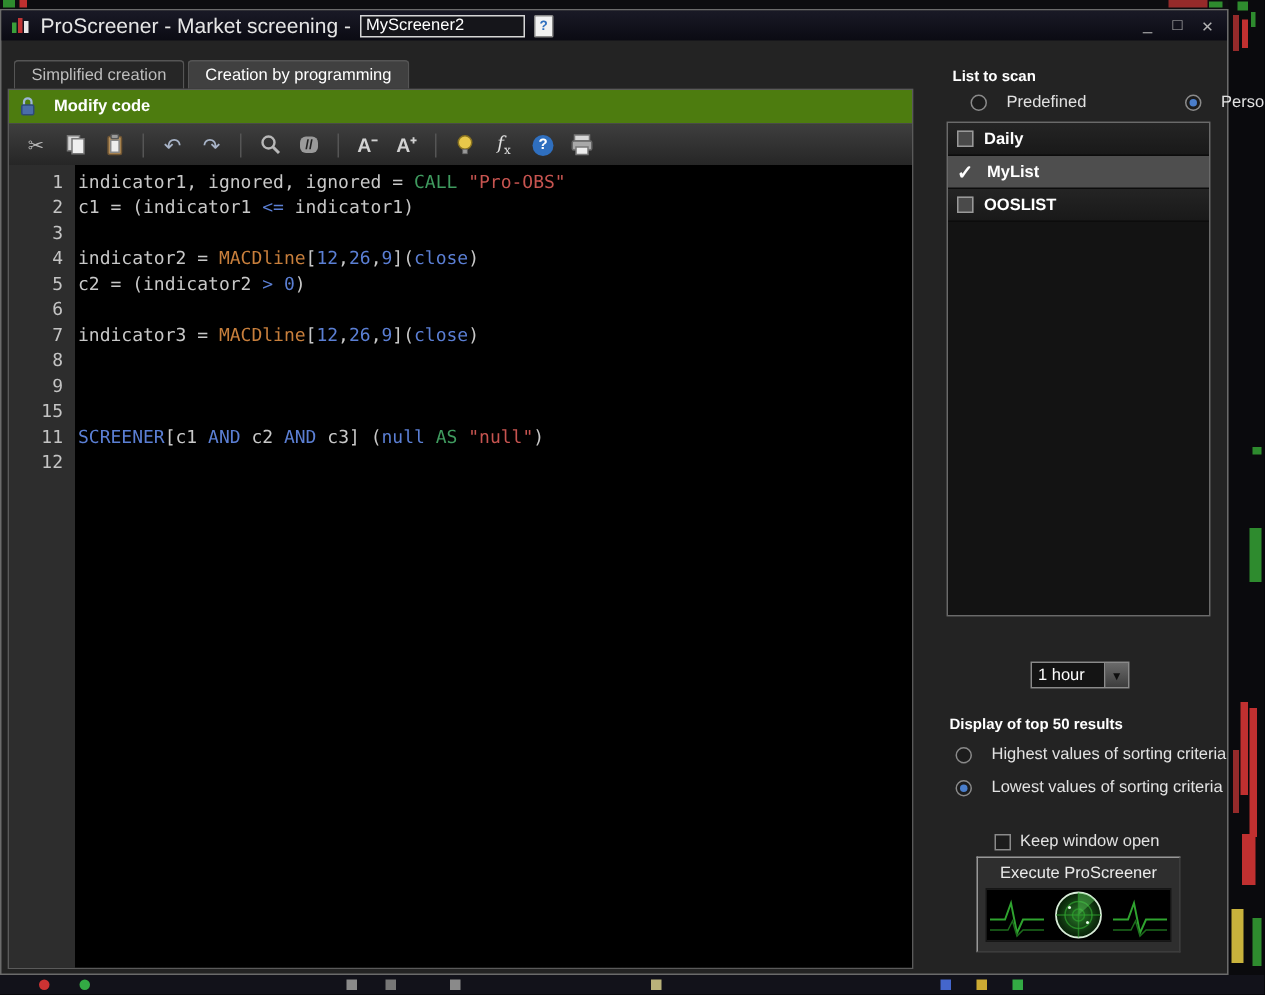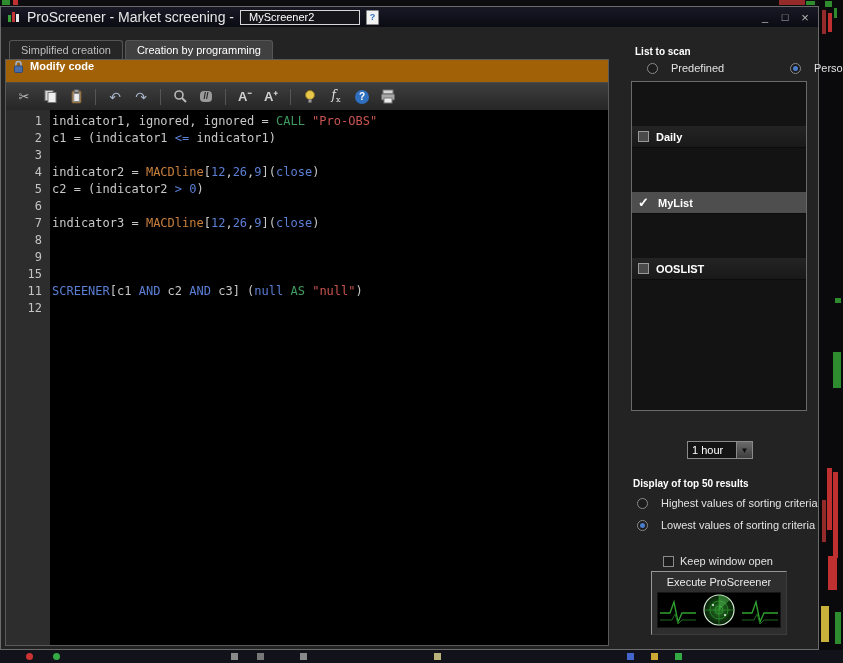--- a/index.html
+++ b/index.html
@@ -16,40 +16,40 @@
 
   
   .window{position:absolute;left:0;top:6px;width:819px;height:644px;background:#232323;
           border:1px solid #6b6b6b;box-sizing:border-box;}
 
   .titlebar{position:absolute;left:0;top:0;width:100%;height:20px;box-sizing:border-box;
             background:linear-gradient(#191926,#0b0b13);display:flex;align-items:center;
             padding:0 6px;gap:6px;}
   .title-text{color:#e6e6e6;font-size:14px;white-space:nowrap;}
   .name-input{width:102px;height:13px;background:#15151a;border:1px solid #d6d6d6;
-              color:#fff;font-size:11px;padding:0 8px;font-family:"Liberation Sans",sans-serif;}
+              color:#fff;font-size:11px;padding:0 3px;font-family:"Liberation Sans",sans-serif;}
   .page-help{width:11px;height:13px;background:#f2f2f2;border:1px solid #888;border-radius:1px;
              display:inline-flex;align-items:center;justify-content:center;}
   .page-help .q{color:#2f6fbf;font-size:9px;font-weight:bold;}
   .tb-spacer{flex:1;}
   .winbtn{color:#b5b5b5;font-size:11px;width:14px;text-align:center;cursor:default;}
   .winbtn.close{font-size:13px;}
 
   
   .tabs{position:absolute;left:8px;top:33px;display:flex;gap:2px;}
   .tab{font-size:11px;padding:3px 11px 4px;border:1px solid #555;border-bottom:none;
        border-radius:3px 3px 0 0;white-space:nowrap;}
   .tab.inactive{background:#262626;color:#bdbdbd;}
   .tab.active{background:#404040;color:#fff;}
 
   
   .editor-panel{position:absolute;left:4px;top:52px;width:604px;height:587px;
                 border:1px solid #5a5a5a;box-sizing:border-box;background:#000;}
-  .editor-header{position:absolute;left:0;top:0;right:0;height:22px;background:#a16207;
-                 border-bottom:1px solid #4a4a4a;display:flex;align-items:flex-start;gap:6px;
+  .editor-header{position:absolute;left:0;top:0;right:0;height:22px;background:#4d7c0f;
+                 border-bottom:1px solid #4a4a4a;display:flex;align-items:center;gap:12px;
                  padding:0 7px;}
   .editor-header .hdr-label{color:#fff;font-size:11px;font-weight:bold;}
   .toolbar{position:absolute;left:0;top:23px;right:0;height:27px;
            background:linear-gradient(#3e3e3e,#262626);border-bottom:1px solid #101010;
            display:flex;align-items:center;gap:10px;padding:0 10px;}
   .tbtn{display:inline-flex;align-items:center;justify-content:center;min-width:16px;height:18px;}
   .glyph{color:#b8b8b8;font-size:13px;line-height:1;}
   .glyph.arrow{color:#a8b4c8;font-size:14px;}
   .afont{color:#d2d2d2;font-size:13px;font-weight:bold;line-height:1;}
   .cmt{background:#9a9a9a;color:#222;font-size:9px;font-weight:bold;border-radius:4px;
@@ -84,21 +84,21 @@
   .r-personal{left:128px;top:27px;margin-left:45px;}
   .rlabel{color:#e2e2e2;font-size:11px;white-space:nowrap;}
   .radio{width:11px;height:11px;border-radius:50%;border:1px solid #8a8a8a;background:#1c1c1c;
          display:inline-block;position:relative;flex:none;box-sizing:border-box;}
   .radio.on::after{content:"";position:absolute;left:2px;top:2px;width:5px;height:5px;
                    border-radius:50%;background:#4a7ecb;}
   .scan-list{position:absolute;left:14px;top:46px;width:176px;height:330px;background:#131313;
              border:1px solid #6a6a6a;box-sizing:border-box;overflow:hidden;}
   .scan-row{height:21px;display:flex;align-items:center;gap:7px;padding-left:6px;
             background:linear-gradient(#242424,#191919);border-bottom:1px solid #0c0c0c;
-            color:#fff;font-size:11px;font-weight:bold;margin-top:44px;}
+            color:#fff;font-size:11px;font-weight:bold;}
   .scan-row.sel{background:#4e4e4e;}
   .chk{width:11px;height:11px;border:1px solid #999;background:#4a4a4a;flex:none;
        box-sizing:border-box;}
   .chk.on{border:none;background:transparent;color:#fff;font-size:13px;line-height:11px;
           width:13px;}
   .period-title{left:0;top:392px;width:200px;text-align:center;}
   .dropdown{position:absolute;left:70px;top:406px;width:66px;height:18px;display:flex;
             border:1px solid #8a8a8a;box-sizing:border-box;background:#141414;}
   .dd-text{flex:1;color:#fff;font-size:11px;padding:2px 0 0 4px;}
   .dd-btn{width:15px;background:linear-gradient(#6a6a6a,#3d3d3d);color:#0e0e0e;font-size:8px;

